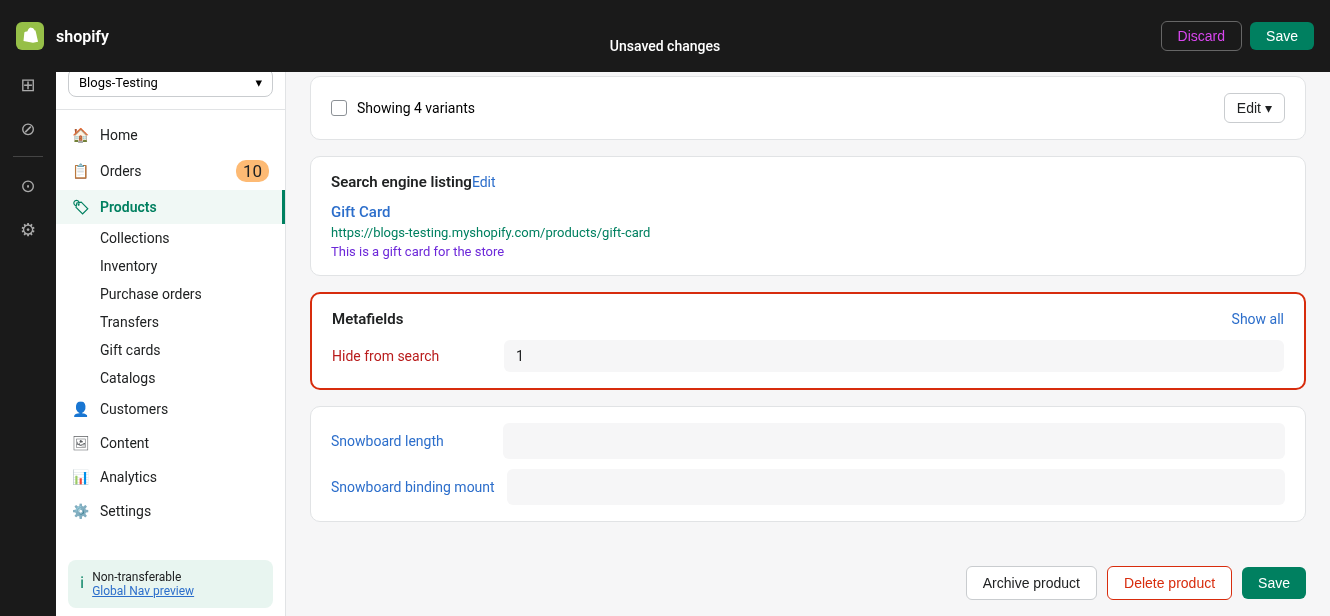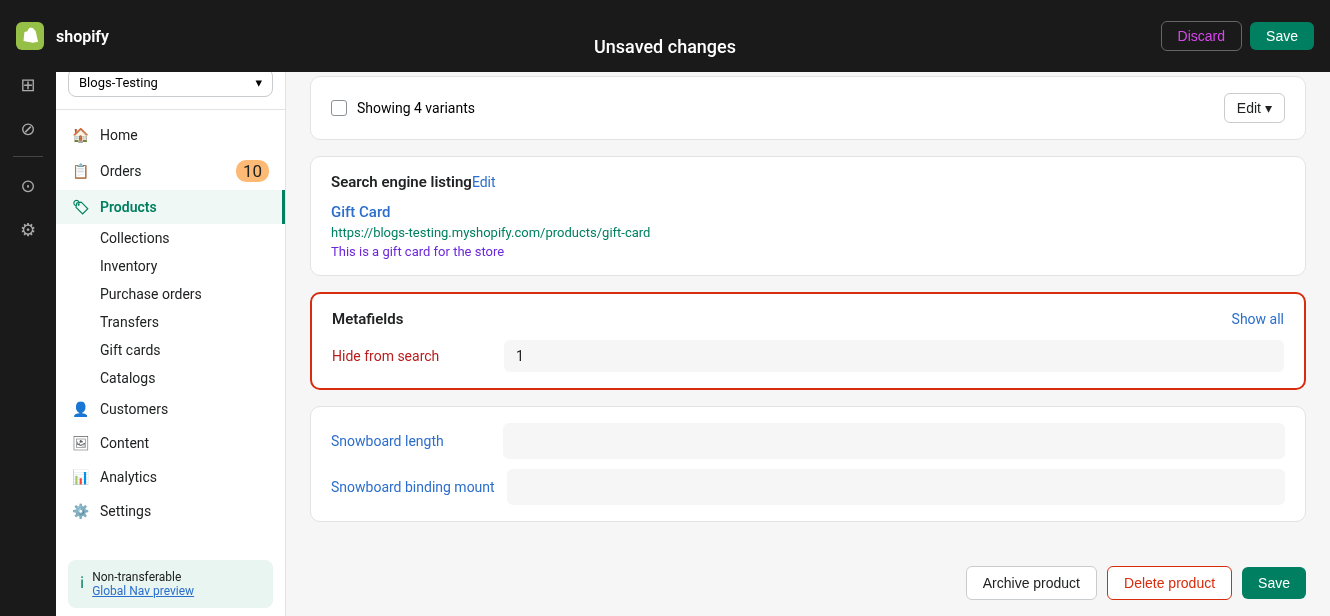--- a/index.html
+++ b/index.html
@@ -7,21 +7,21 @@
 
     
     .topbar {
       position: fixed; top: 0; left: 0; right: 0; height: 72px;
       background: #1a1a1a; display: flex; align-items: center;
       padding: 0 16px; z-index: 100; justify-content: space-between;
     }
     .topbar-left { display: flex; align-items: center; gap: 12px; }
     .shopify-logo { display: flex; align-items: center; gap: 6px; color: #fff; font-size: 16px; font-weight: 600; }
     .shopify-logo-icon { width: 28px; height: 28px; background: #96bf48; border-radius: 6px; display: flex; align-items: center; justify-content: center; }
-    .topbar-title { color: #fff; font-size: 18px; font-weight: 500; position: absolute; left: 50%; transform: translateX(-50%); margin-top: 20px; }
+    .topbar-title { color: #fff; font-size: 14px; font-weight: 500; position: absolute; left: 50%; transform: translateX(-50%); margin-top: 20px; }
     .topbar-actions { display: flex; align-items: center; gap: 8px; }
     .btn-discard { background: transparent; border: 1px solid #666; color: #d946ef; padding: 6px 16px; border-radius: 6px; cursor: pointer; font-size: 14px; }
     .btn-save-top { background: #008060; border: none; color: #fff; padding: 6px 16px; border-radius: 6px; cursor: pointer; font-size: 14px; font-weight: 500; }
 
     
     .icon-rail {
       position: fixed; top: 56px; left: 0; width: 56px; height: calc(616px - 56px);
       background: #1a1a1a; display: flex; flex-direction: column; align-items: center;
       padding-top: 8px; gap: 4px; z-index: 99;
     }

